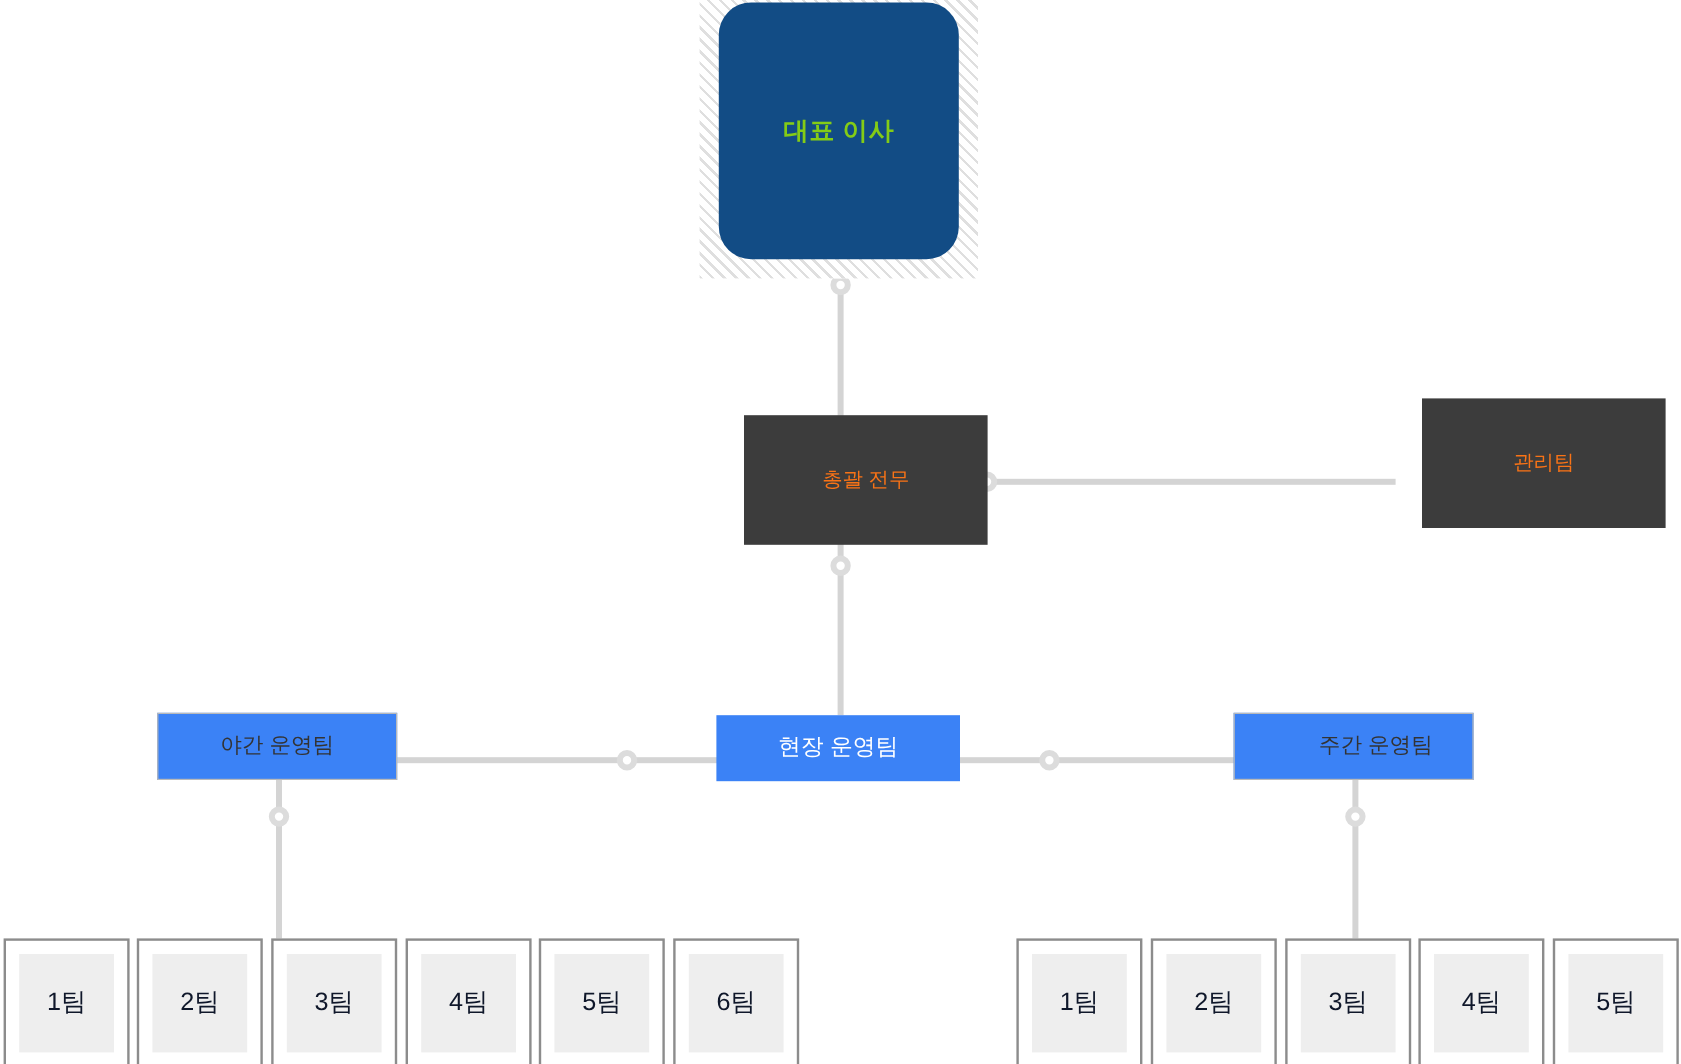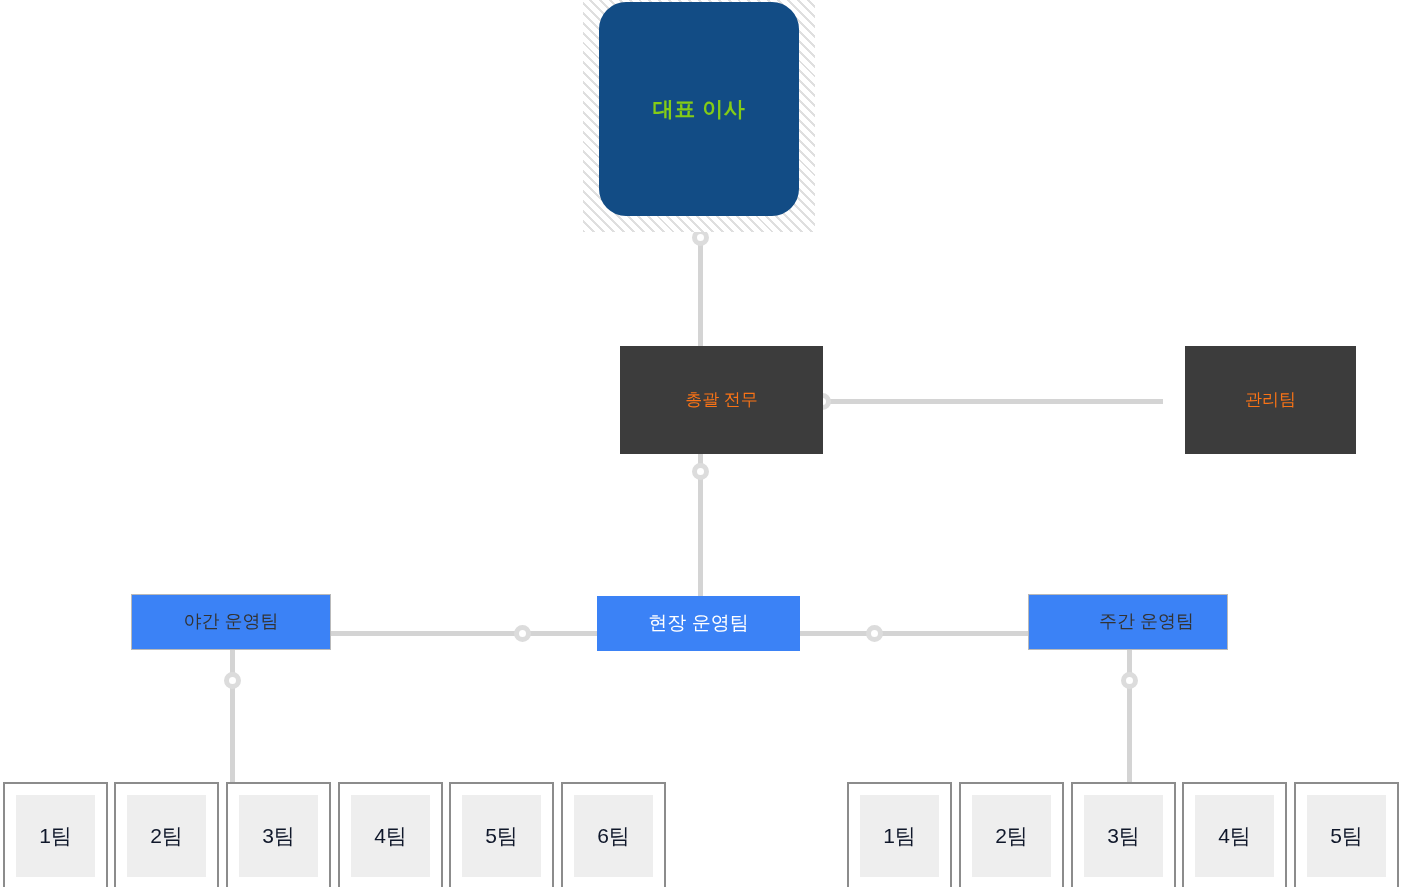--- a/index.html
+++ b/index.html
@@ -148,21 +148,21 @@
   <div class="node-dot" style="left:1121px; top:672px;"></div>
 
   <div class="box-ceo-wrap" style="left:583px; top:-14px; width:232px; height:246px;">
     <div class="box-ceo">대표 이사</div>
   </div>
 
   <div class="box box-dark" style="left:597px; top:346px; width:203px; height:108px;">
     <span>총괄 전무</span>
   </div>
 
-  <div class="box box-dark" style="left:1162px; top:346px; width:171px; height:108px;">
+  <div class="box box-dark" style="left:1162px; top:332px; width:203px; height:108px;">
     <span>관리팀</span>
   </div>
 
   <div class="box box-mid" style="left:597px; top:596px; width:203px; height:55px;">
     <span>현장 운영팀</span>
   </div>
 
   <div class="box box-light" style="left:131px; top:594px; width:200px; height:56px;">
     <span>야간 운영팀</span>
   </div>

